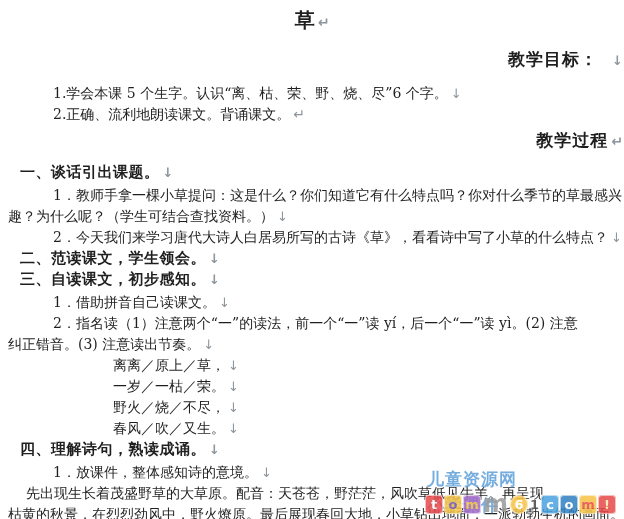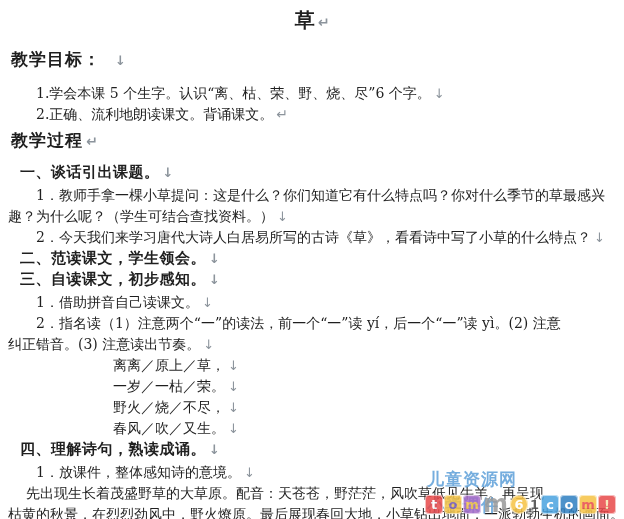--- a/index.html
+++ b/index.html
@@ -10,29 +10,29 @@
     font-size:14px;
   }
   .page{position:absolute;inset:0;}
   .line{white-space:nowrap;line-height:21px;}
   .title{
     text-align:center;font-size:20px;font-weight:bold;
     padding-top:7px;line-height:26px;
   }
   .h-big{
     font-size:17px;font-weight:bold;line-height:23px;
-    margin-left:11px;letter-spacing:1px;
+    margin-left:11px;letter-spacing:1px;text-align:right;
   }
   .h-goal{margin-top:13px;}
   .h-proc{margin-top:4px;}
   .h-sec{
     font-size:15px;font-weight:bold;line-height:20px;
     margin-left:20px;letter-spacing:.5px;
   }
-  .ind1{padding-left:28px;margin-left:8px;}          
+  .ind1{padding-left:53px;}          
   .ind2{padding-left:26px;}          
   .cont{padding-left:8px;}           
   .goal1{margin-top:11px;}
   .p-after-h{margin-top:2px;}
   .poem-line{margin-left:113px;line-height:21px;}
   .mark{
     color:#8c949c;font-size:13px;margin-left:3px;
     font-family:"DejaVu Sans","Liberation Sans",sans-serif;
   }
   .mark-enter{font-size:14px;}

